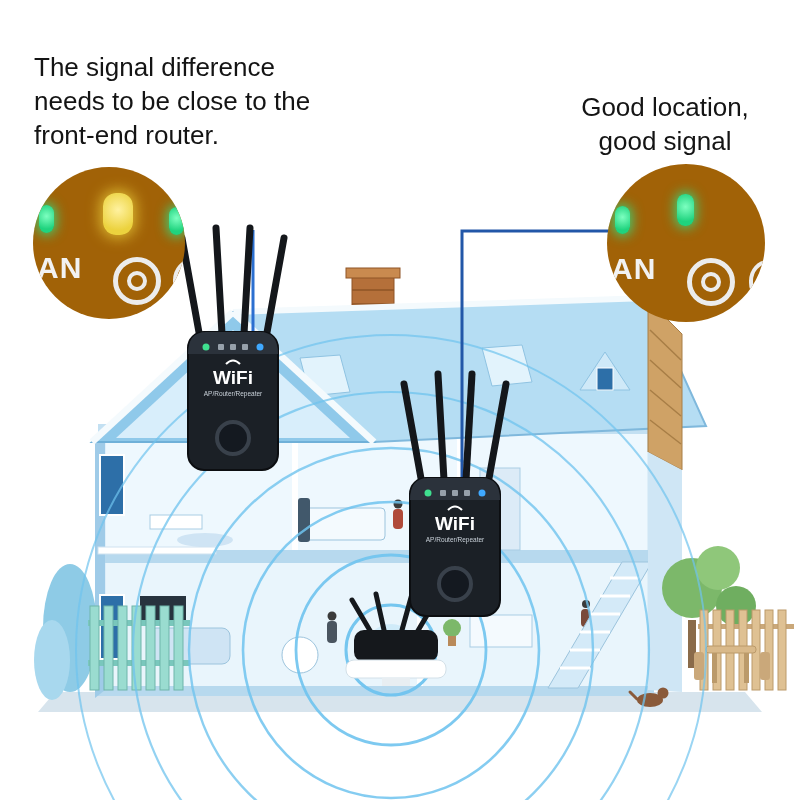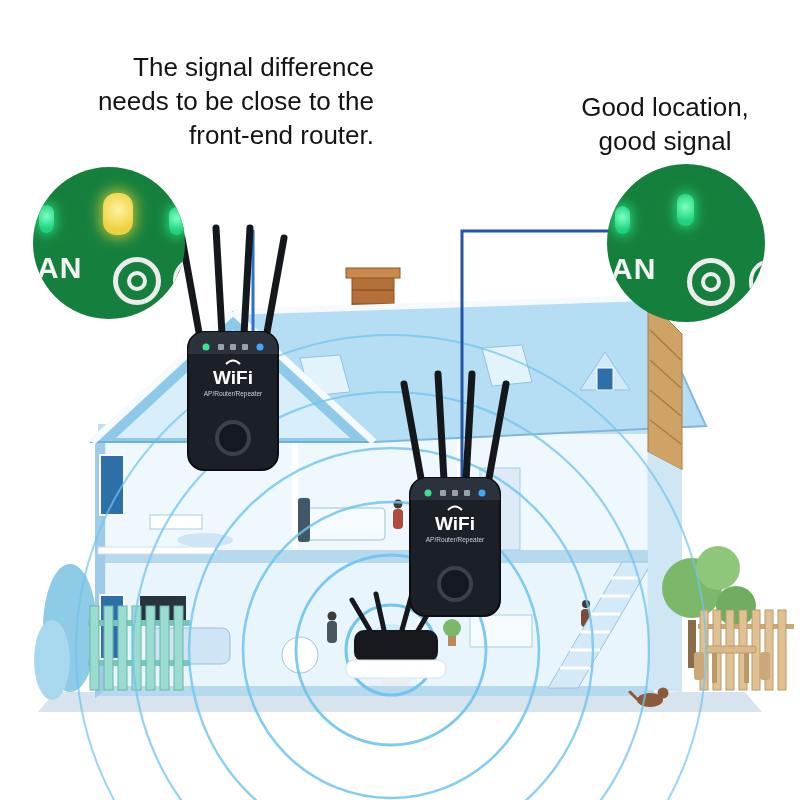--- a/index.html
+++ b/index.html
@@ -6,25 +6,25 @@
   body {
     width:800px; height:800px; position:relative; overflow:hidden;
     background:#ffffff; font-family:"Liberation Sans", sans-serif;
   }
   .stage { position:absolute; inset:0; }
 
   .caption {
     position:absolute; color:#141414; font-size:26px; line-height:34px;
     white-space:pre-line; z-index:6;
   }
-  .caption-left  { left:34px;  top:50px;  width:340px;text-align:right; }
+  .caption-left  { left:34px;  top:50px;  width:340px; }
   .caption-right { left:545px; top:90px;  width:240px; text-align:center; }
 
   .callout {
-    position:absolute; background:#15803d; border-radius:50%;
+    position:absolute; background:#a16207; border-radius:50%;
     overflow:hidden; z-index:7;
   }
   .callout-left  { left:33px;  top:167px; width:152px; height:152px; }
   .callout-right { left:607px; top:164px; width:158px; height:158px; }
 
   .led-oval {
     position:absolute; width:15px; height:28px; border-radius:8px;
     background:radial-gradient(circle at 50% 40%, #7dffc0, #1fd37e 70%);
     box-shadow:0 0 12px 2px rgba(46,227,135,.85);
   }

